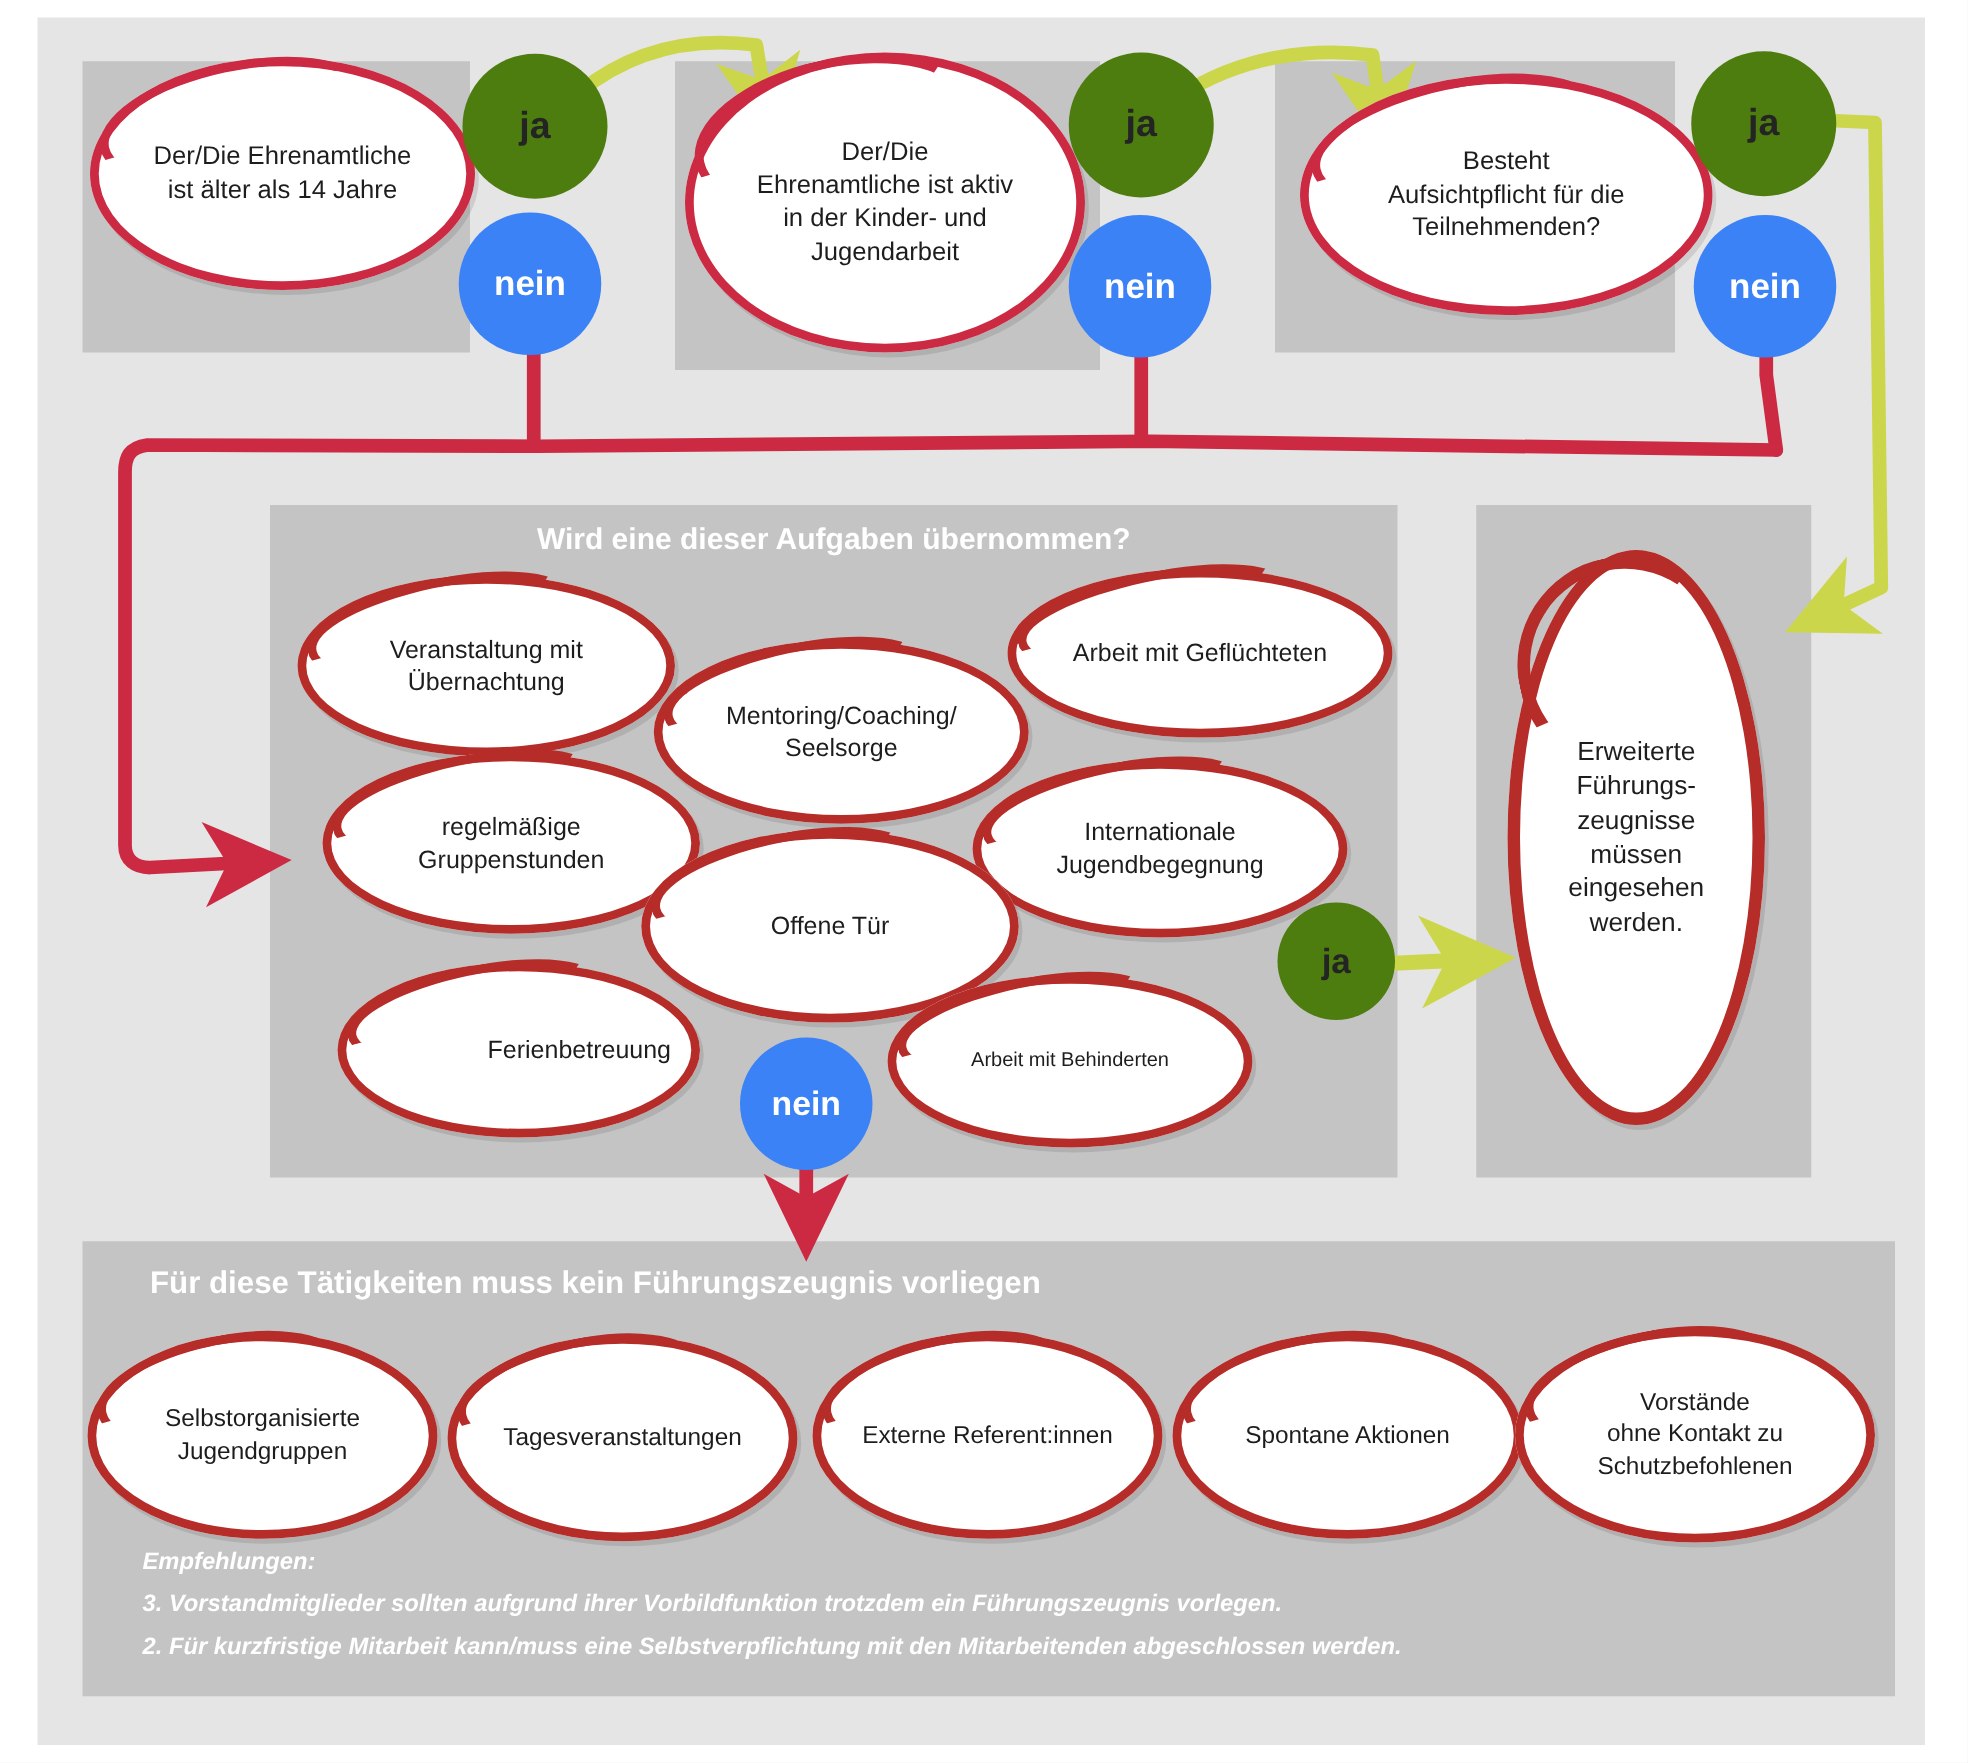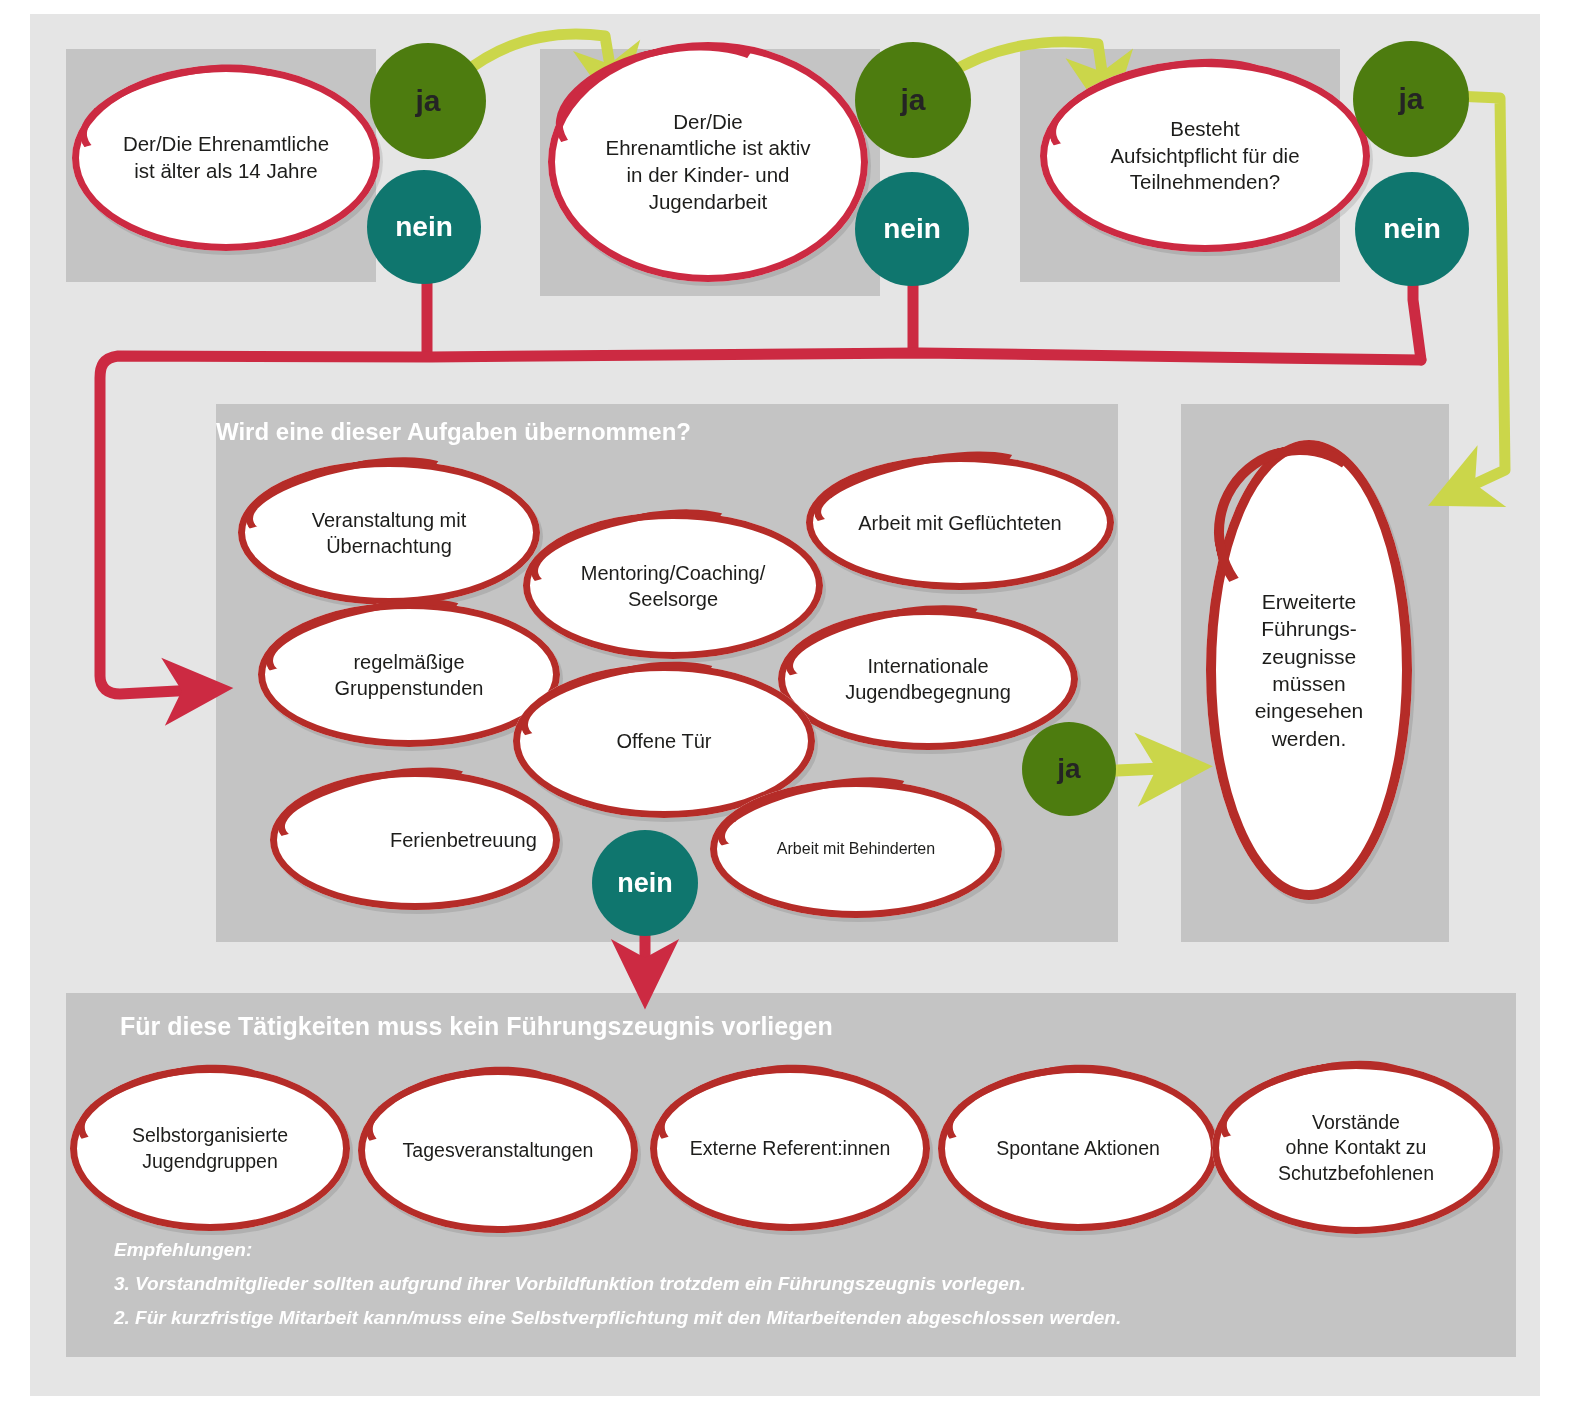--- a/index.html
+++ b/index.html
@@ -90,21 +90,21 @@
   .pill {
     position: absolute;
     border-radius: 50%;
     display: flex;
     align-items: center;
     justify-content: center;
     font-weight: bold;
     box-sizing: border-box;
   }
   .pill.ja   { background: #4d7c0f; color: #242424; }
-  .pill.nein { background: #0f766e; color: #ffffff; }
+  .pill.nein { background: #3b82f6; color: #ffffff; }
 
   
   .panel-title {
     position: absolute;
     color: #ffffff;
     font-weight: bold;
     z-index: 6;
   }
   .rec-block {
     position: absolute;
@@ -153,21 +153,21 @@
     <path d="M1413,272 L1413,300 L1421,360" fill="none" stroke="#cc2a42" stroke-width="11" stroke-linecap="round"></path>
 
     <path d="M1421,360 L920,353 L430,357 L118,356 C103,358 100,366 100,378
              L100,676 C100,688 108,694 120,694 L196,690" fill="none" stroke="#cc2a42" stroke-width="11" stroke-linecap="round" stroke-linejoin="round" marker-end="url(#arrRed)"></path>
 
     <path d="M1106,771 L1172,768" fill="none" stroke="#cbd64a" stroke-width="12" stroke-linecap="round" marker-end="url(#arrGreen)"></path>
 
     <path d="M645,905 L645,972" fill="none" stroke="#cc2a42" stroke-width="11" stroke-linecap="round" marker-end="url(#arrRed)"></path>
   </svg>
 
-  <div class="node" style="left:72px; top:65px; width:308px; height:186px; font-size:20.5px;">
+  <div class="node" style="left:72px; top:46px; width:308px; height:186px; font-size:20.5px;">
     <div class="oval"></div>
     <div class="ring"></div>
     <div class="sketch"></div>
     <div class="txt">Der/Die Ehrenamtliche<br>ist älter als 14 Jahre</div>
   </div>
 
   <div class="node" style="left:548px; top:42px; width:320px; height:240px; font-size:20.5px;">
     <div class="oval"></div>
     <div class="ring"></div>
     <div class="sketch"></div>
@@ -195,21 +195,21 @@
     <span>nein</span>
   </div>
 
   <div class="pill ja" style="left:1353px; top:41px; width:116px; height:116px; font-size:30px;">
     <span>ja</span>
   </div>
   <div class="pill nein" style="left:1355px; top:172px; width:114px; height:114px; font-size:28px;">
     <span>nein</span>
   </div>
 
-  <div class="panel-title" style="left:216px; top:418px; width:902px; font-size:24px;">Wird eine dieser Aufgaben übernommen?</div>
+  <div class="panel-title" style="left:216px; top:418px; width:902px; text-align:center; font-size:24px;">Wird eine dieser Aufgaben übernommen?</div>
 
   <div class="node brick" style="left:238px; top:460px; width:302px; height:145px; font-size:20px;">
     <div class="oval"></div>
     <div class="ring"></div>
     <div class="sketch"></div>
     <div class="txt">Veranstaltung mit<br>Übernachtung</div>
   </div>
 
   <div class="node brick" style="left:523px; top:512px; width:300px; height:147px; font-size:20px;">
     <div class="oval"></div>

